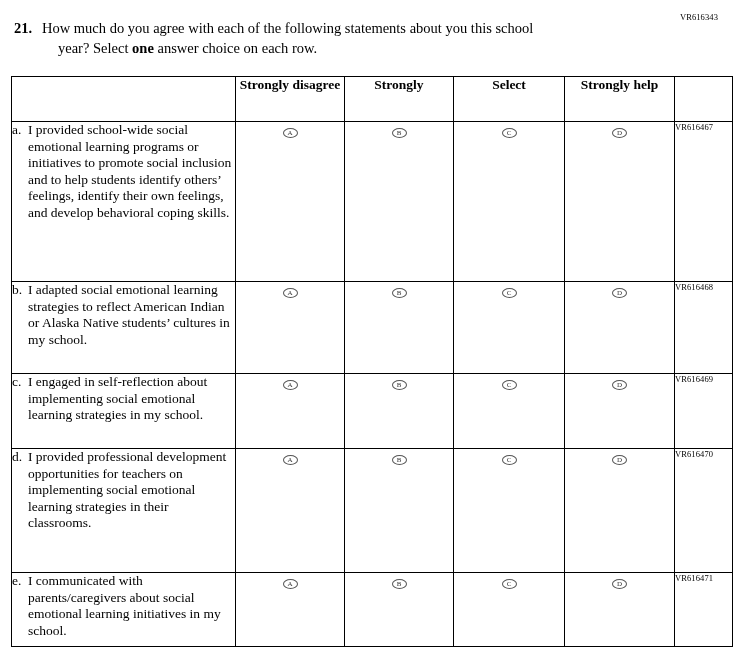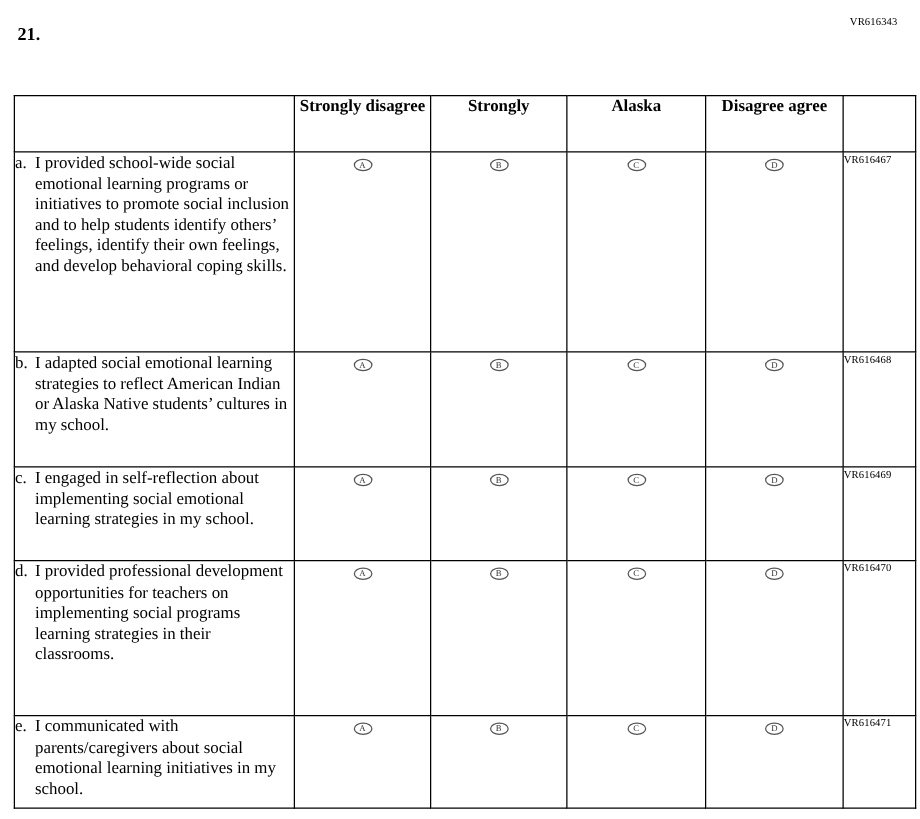--- a/index.html
+++ b/index.html
@@ -150,41 +150,44 @@
 <body>
 
 <div class="page">
 
   <div class="var-code-top">VR616343</div>
 
   <div class="question-block">
     <div class="q-row">
       <div class="q-number">21.</div>
       <div class="q-text">
-        <br>
+        <span>How much do you agree with each of the following statements about you this school</span><br>
+        <span style="display:inline-block; padding-left:16px;">
+          <span>year? Select </span><b>one</b><span> answer choice on each row.</span>
+        </span>
       </div>
     </div>
   </div>
 
   <table class="matrix">
     <colgroup>
       <col class="c-stem">
       <col class="c-opt">
       <col class="c-opt2">
       <col class="c-opt3">
       <col class="c-opt4">
       <col class="c-var">
     </colgroup>
     <thead>
       <tr>
         <th class="blank"></th>
         <th>Strongly disagree</th>
         <th>Strongly</th>
-        <th>Alaska</th>
-        <th>Disagree agree</th>
+        <th>Select</th>
+        <th>Strongly help</th>
         <th class="varhead"></th>
       </tr>
     </thead>
     <tbody>
 
       <tr style="height:160px;">
         <td class="stem">
           <div class="stem-inner">
             <span class="stem-letter">a.</span>
             <span class="stem-text">I provided school-wide social emotional learning programs or initiatives to promote social inclusion and to help students identify others’ feelings, identify their own feelings, and develop behavioral coping skills.</span>
@@ -246,21 +249,21 @@
         <td class="optcell">
           <span class="bubble"><span>D</span></span>
         </td>
         <td class="varcell">VR616469</td>
       </tr>
 
       <tr style="height:124px;">
         <td class="stem">
           <div class="stem-inner">
             <span class="stem-letter">d.</span>
-            <span class="stem-text">I provided professional development opportunities for teachers on implementing social programs learning strategies in their classrooms.</span>
+            <span class="stem-text">I provided professional development opportunities for teachers on implementing social emotional learning strategies in their classrooms.</span>
           </div>
         </td>
         <td class="optcell">
           <span class="bubble"><span>A</span></span>
         </td>
         <td class="optcell">
           <span class="bubble"><span>B</span></span>
         </td>
         <td class="optcell">
           <span class="bubble"><span>C</span></span>

